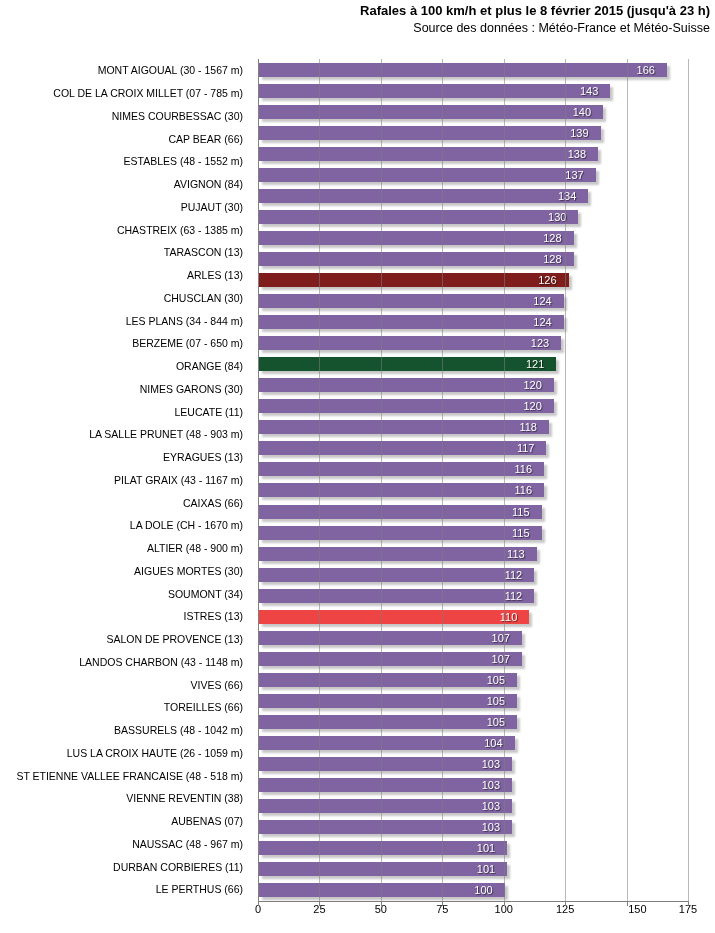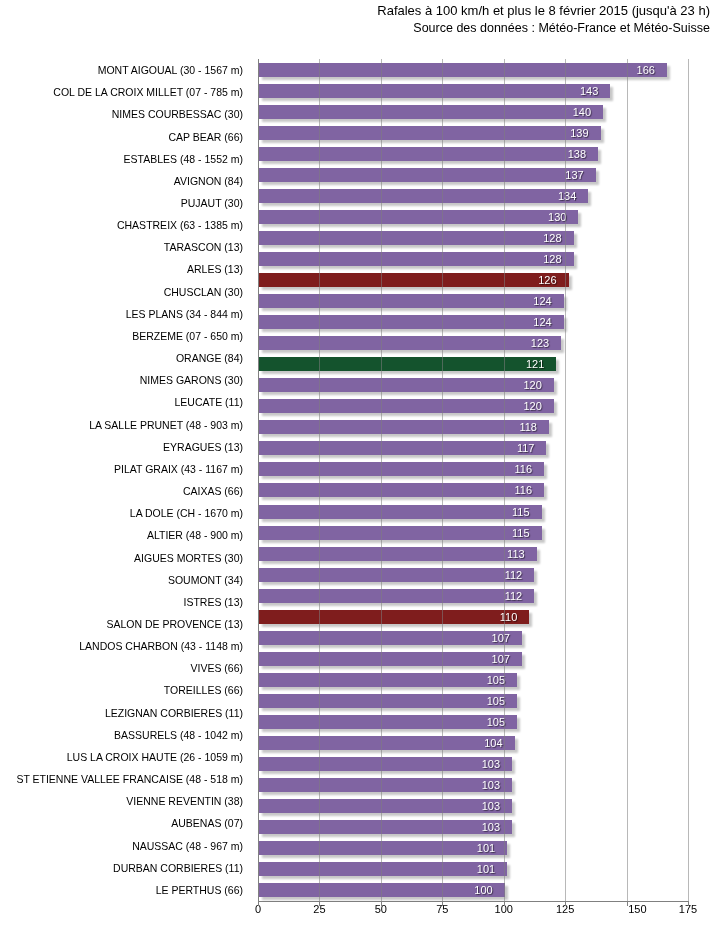--- a/index.html
+++ b/index.html
@@ -7,21 +7,21 @@
     width: 715px; height: 933px; position: relative;
     font-family: "Liberation Sans", sans-serif;
     color: #000;
     overflow: hidden;
   }
   .title-block {
     position: absolute; top: 2px; left: 0; right: 5px;
     text-align: right;
   }
   .chart-title {
-    font-size: 13px; font-weight: normal; line-height: 18px;
+    font-size: 13px; font-weight: bold; line-height: 18px;
     letter-spacing: 0px;
     margin-left: 36px;
   }
   .chart-source {
     font-size: 12.5px; font-weight: normal; line-height: 16px;
   }
   .labels-col {
     position: absolute; left: 0; top: 59px; width: 250px; height: 842px;
     display: flex; flex-direction: column;
   }
@@ -97,21 +97,20 @@
     <div class="cat-label">CAIXAS (66)</div>
     <div class="cat-label">LA DOLE (CH - 1670 m)</div>
     <div class="cat-label">ALTIER (48 - 900 m)</div>
     <div class="cat-label">AIGUES MORTES (30)</div>
     <div class="cat-label">SOUMONT (34)</div>
     <div class="cat-label">ISTRES (13)</div>
     <div class="cat-label">SALON DE PROVENCE (13)</div>
     <div class="cat-label">LANDOS CHARBON (43 - 1148 m)</div>
     <div class="cat-label">VIVES (66)</div>
     <div class="cat-label">TOREILLES (66)</div>
-    <div class="cat-label">LEZIGNAN CORBIERES (11)</div>
     <div class="cat-label">BASSURELS (48 - 1042 m)</div>
     <div class="cat-label">LUS LA CROIX HAUTE (26 - 1059 m)</div>
     <div class="cat-label">ST ETIENNE VALLEE FRANCAISE (48 - 518 m)</div>
     <div class="cat-label">VIENNE REVENTIN (38)</div>
     <div class="cat-label">AUBENAS (07)</div>
     <div class="cat-label">NAUSSAC (48 - 967 m)</div>
     <div class="cat-label">DURBAN CORBIERES (11)</div>
     <div class="cat-label">LE PERTHUS (66)</div>
   </div>
 
@@ -241,21 +240,21 @@
         <div class="bar" style="width: 64%; background: rgb(128, 100, 162);">
           <span class="bar-value">112</span>
         </div>
       </div>
       <div class="bar-row">
         <div class="bar" style="width: 64%; background: rgb(128, 100, 162);">
           <span class="bar-value">112</span>
         </div>
       </div>
       <div class="bar-row">
-        <div class="bar" style="width: 62.8571%; background: #7f1d1d;">
+        <div class="bar" style="width: 62.8571%; background: #ef4444;">
           <span class="bar-value">110</span>
         </div>
       </div>
       <div class="bar-row">
         <div class="bar" style="width: 61.1429%; background: rgb(128, 100, 162);">
           <span class="bar-value">107</span>
         </div>
       </div>
       <div class="bar-row">
         <div class="bar" style="width: 61.1429%; background: rgb(128, 100, 162);">

